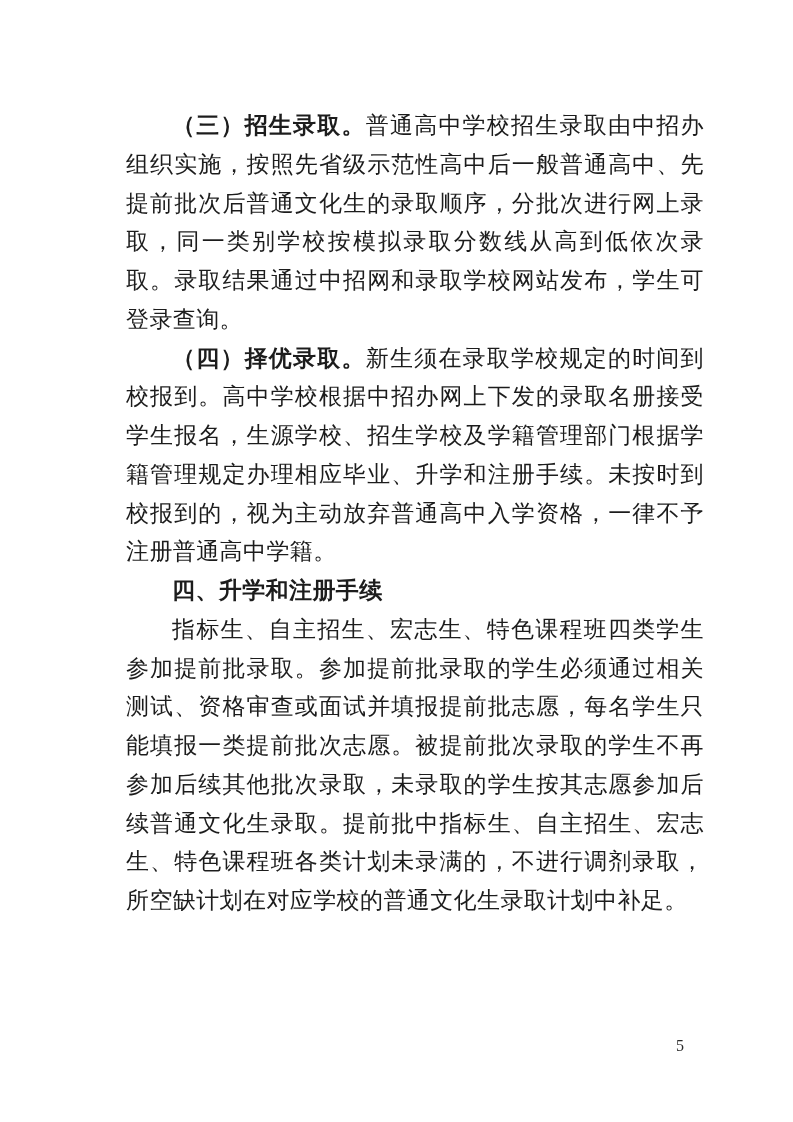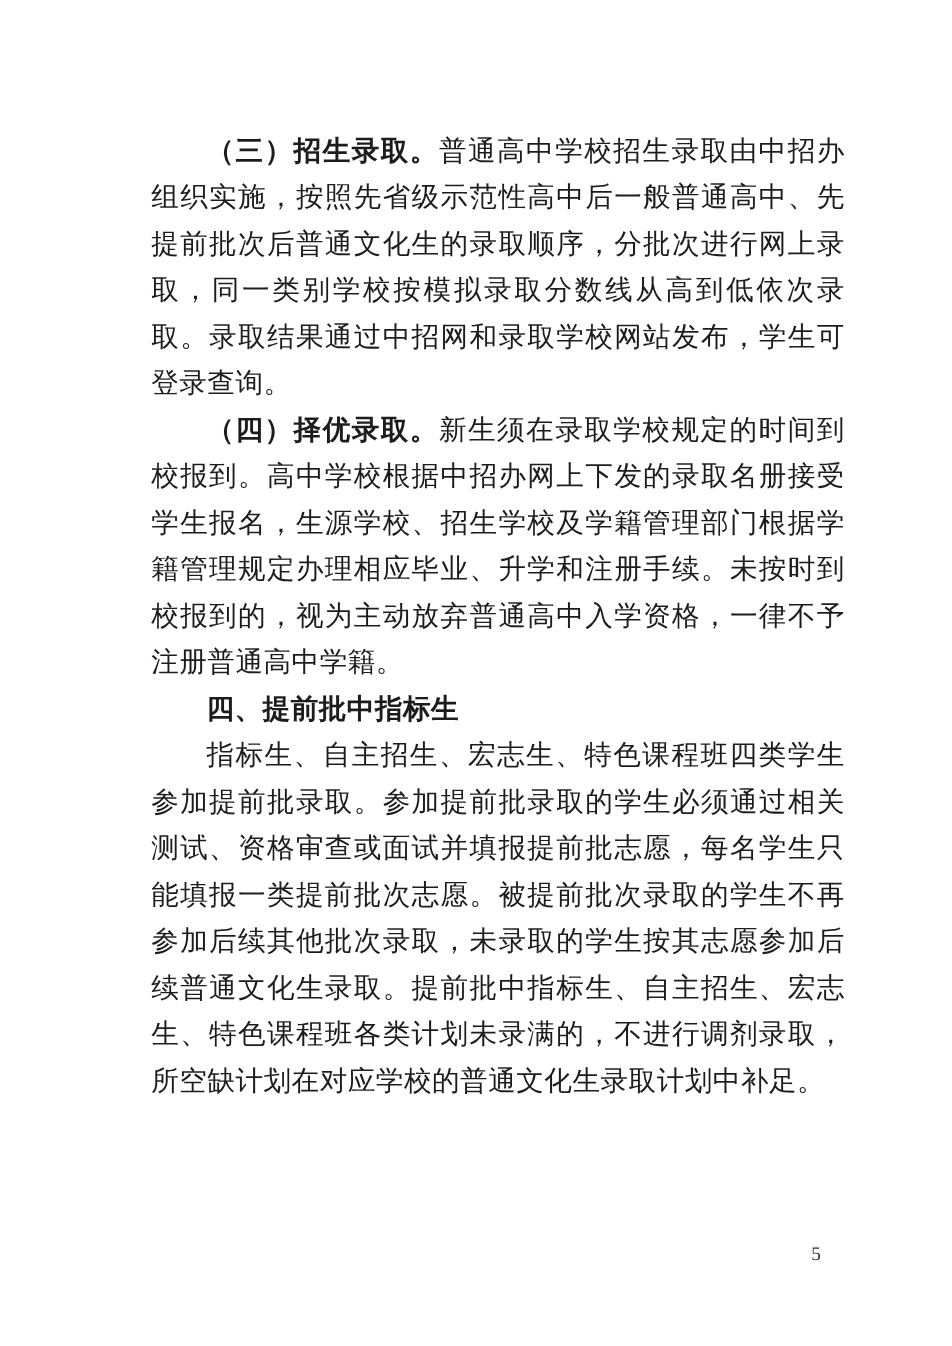--- a/index.html
+++ b/index.html
@@ -57,21 +57,21 @@
 </head>
 <body>
 
 <div class="page">
   <div class="text-block">
 
     <p class="para"><span class="lead">（三）招生录取。</span><span>普通高中学校招生录取由中招办组织实施，按照先省级示范性高中后一般普通高中、先提前批次后普通文化生的录取顺序，分批次进行网上录取，同一类别学校按模拟录取分数线从高到低依次录取。录取结果通过中招网和录取学校网站发布，学生可登录查询。</span></p>
 
     <p class="para"><span class="lead">（四）择优录取。</span><span>新生须在录取学校规定的时间到校报到。高中学校根据中招办网上下发的录取名册接受学生报名，生源学校、招生学校及学籍管理部门根据学籍管理规定办理相应毕业、升学和注册手续。未按时到校报到的，视为主动放弃普通高中入学资格，一律不予注册普通高中学籍。</span></p>
 
-    <p class="heading">四、提前批中指标生</p>
+    <p class="heading">四、升学和注册手续</p>
 
 
 
     <p class="para">指标生、自主招生、宏志生、特色课程班四类学生参加提前批录取。参加提前批录取的学生必须通过相关测试、资格审查或面试并填报提前批志愿，每名学生只能填报一类提前批次志愿。被提前批次录取的学生不再参加后续其他批次录取，未录取的学生按其志愿参加后续普通文化生录取。提前批中指标生、自主招生、宏志生、特色课程班各类计划未录满的，不进行调剂录取，所空缺计划在对应学校的普通文化生录取计划中补足。</p>
 
   </div>
 
   <div class="page-number">5</div>
 </div>
 

